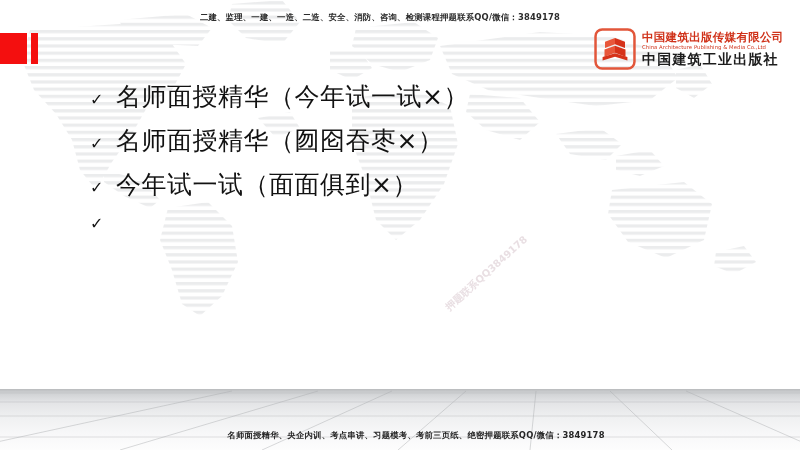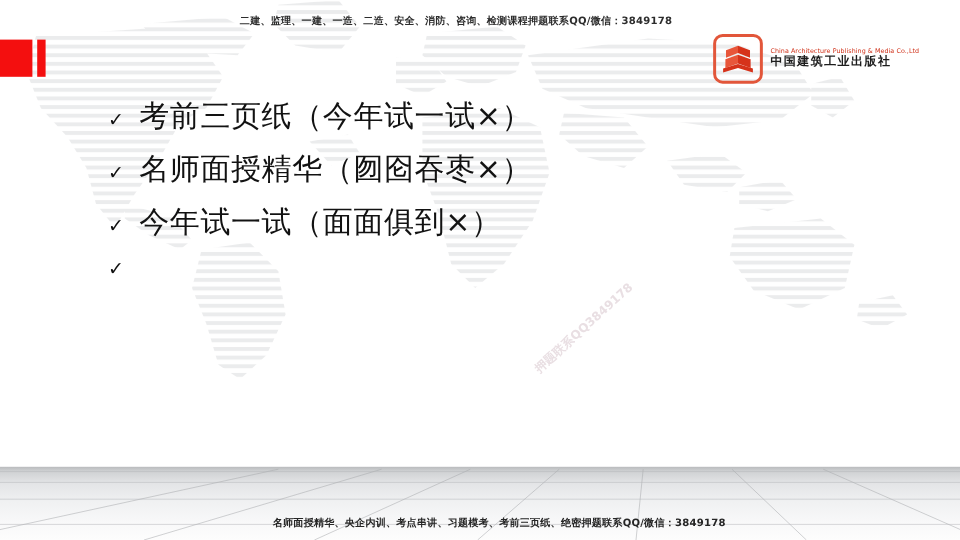--- a/index.html
+++ b/index.html
@@ -87,21 +87,21 @@
     white-space: nowrap;
   }
   .logo-line2 {
     font-size: 5.3px;
     color: #d0321a;
     letter-spacing: 0.05px;
     line-height: 1.3;
     white-space: nowrap;
   }
   .logo-line3 {
-    font-size: 10px;
+    font-size: 14px;
     font-weight: bold;
     color: #1d1d1d;
     letter-spacing: 1.2px;
     line-height: 1.2;
     white-space: nowrap;
     font-family: Liberation Sans, sans-serif;
   }
 
   
   .bullets {
@@ -227,29 +227,30 @@
     <div class="logo">
       <svg class="logo-mark" viewBox="0 0 44 44" aria-hidden="true">
         <rect x="1.6" y="1.6" width="40.8" height="40.8" rx="7" ry="7" fill="none" stroke="#e2563a" stroke-width="2.6"></rect>
         <path d="M22 10.5 L32.5 14.5 L32.5 21 L22 17 Z" fill="#d6321a"></path>
         <path d="M22 10.5 L11.5 14.5 L11.5 21 L22 17 Z" fill="#e8563a"></path>
         <path d="M22 18.5 L33 22.5 L33 30 L22 26 Z" fill="#d6321a"></path>
         <path d="M22 18.5 L11 22.5 L11 30 L22 26 Z" fill="#e8563a"></path>
         <path d="M9 30.5 L22 26.5 L35 30.5 L35 34 L22 30 L9 34 Z" fill="#d6321a"></path>
       </svg>
       <div class="logo-text">
+        <div class="logo-line1">中国建筑出版传媒有限公司</div>
         <div class="logo-line2">China Architecture Publishing &amp; Media Co.,Ltd</div>
         <div class="logo-line3">中国建筑工业出版社</div>
       </div>
     </div>
 
     <div class="bullets">
       <div class="bullet-row">
         <span class="bullet-check">✓</span>
-        <span class="bullet-text">考前三页纸（今年试一试×）</span>
+        <span class="bullet-text">名师面授精华（今年试一试×）</span>
       </div>
       <div class="bullet-row">
         <span class="bullet-check">✓</span>
         <span class="bullet-text">名师面授精华（囫囵吞枣×）</span>
       </div>
       <div class="bullet-row">
         <span class="bullet-check">✓</span>
         <span class="bullet-text">今年试一试（面面俱到×）</span>
       </div>
       <div class="bullet-row">

